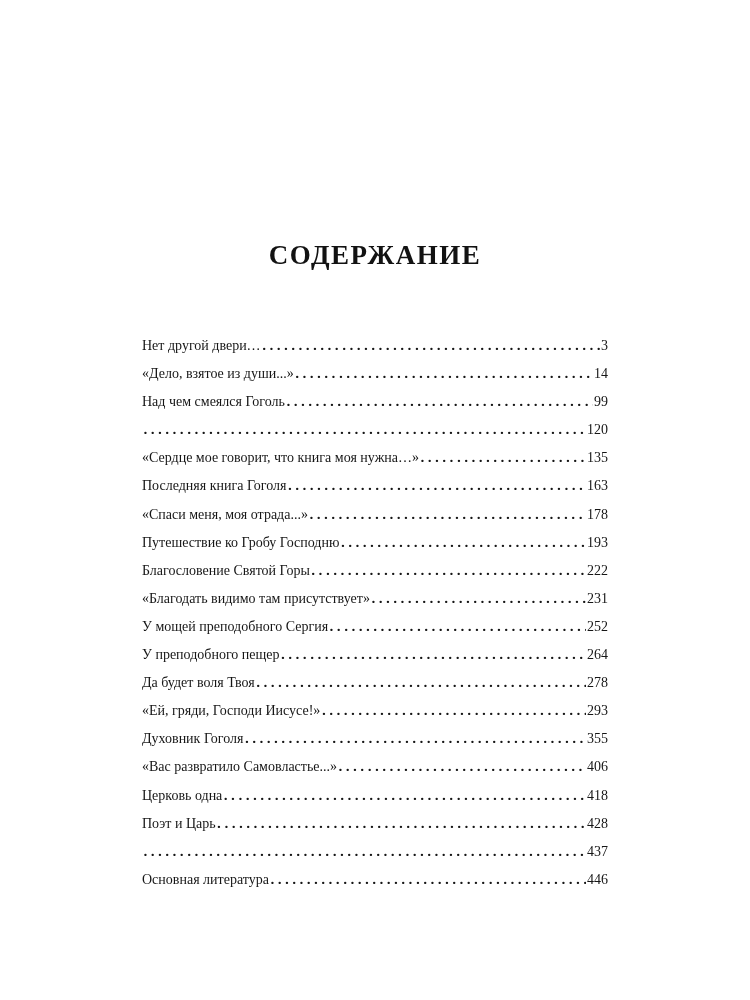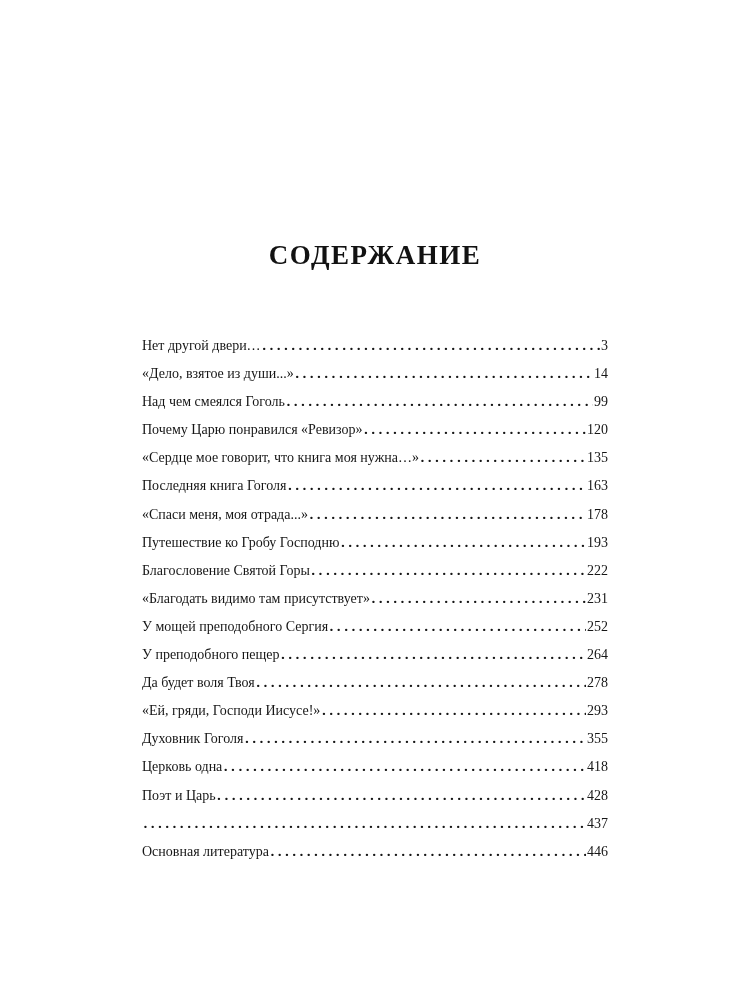--- a/index.html
+++ b/index.html
@@ -81,21 +81,20 @@
     <span class="entry-title">«Дело, взятое из души...» </span>
     <span class="leader-dots"></span>
     <span class="entry-page-number">14</span>
   </li>
       <li class="toc-row">
     <span class="entry-title">Над чем смеялся Гоголь </span>
     <span class="leader-dots"></span>
     <span class="entry-page-number">99</span>
   </li>
       <li class="toc-row">
-    <span class="entry-title">Почему Царю понравился «Ревизор» </span>
     <span class="leader-dots"></span>
     <span class="entry-page-number">120</span>
   </li>
       <li class="toc-row">
     <span class="entry-title">«Сердце мое говорит, что книга моя нужна…»</span>
     <span class="leader-dots"></span>
     <span class="entry-page-number">135</span>
   </li>
       <li class="toc-row">
     <span class="entry-title">Последняя книга Гоголя</span>
@@ -141,20 +140,25 @@
     <span class="entry-title">«Ей, гряди, Господи Иисусе!»</span>
     <span class="leader-dots"></span>
     <span class="entry-page-number">293</span>
   </li>
       <li class="toc-row">
     <span class="entry-title">Духовник Гоголя </span>
     <span class="leader-dots"></span>
     <span class="entry-page-number">355</span>
   </li>
       <li class="toc-row">
+    <span class="entry-title">«Вас развратило Самовластье...»</span>
+    <span class="leader-dots"></span>
+    <span class="entry-page-number">406</span>
+  </li>
+      <li class="toc-row">
     <span class="entry-title">Церковь одна </span>
     <span class="leader-dots"></span>
     <span class="entry-page-number">418</span>
   </li>
       <li class="toc-row">
     <span class="entry-title">Поэт и Царь </span>
     <span class="leader-dots"></span>
     <span class="entry-page-number">428</span>
   </li>
       <li class="toc-row">

